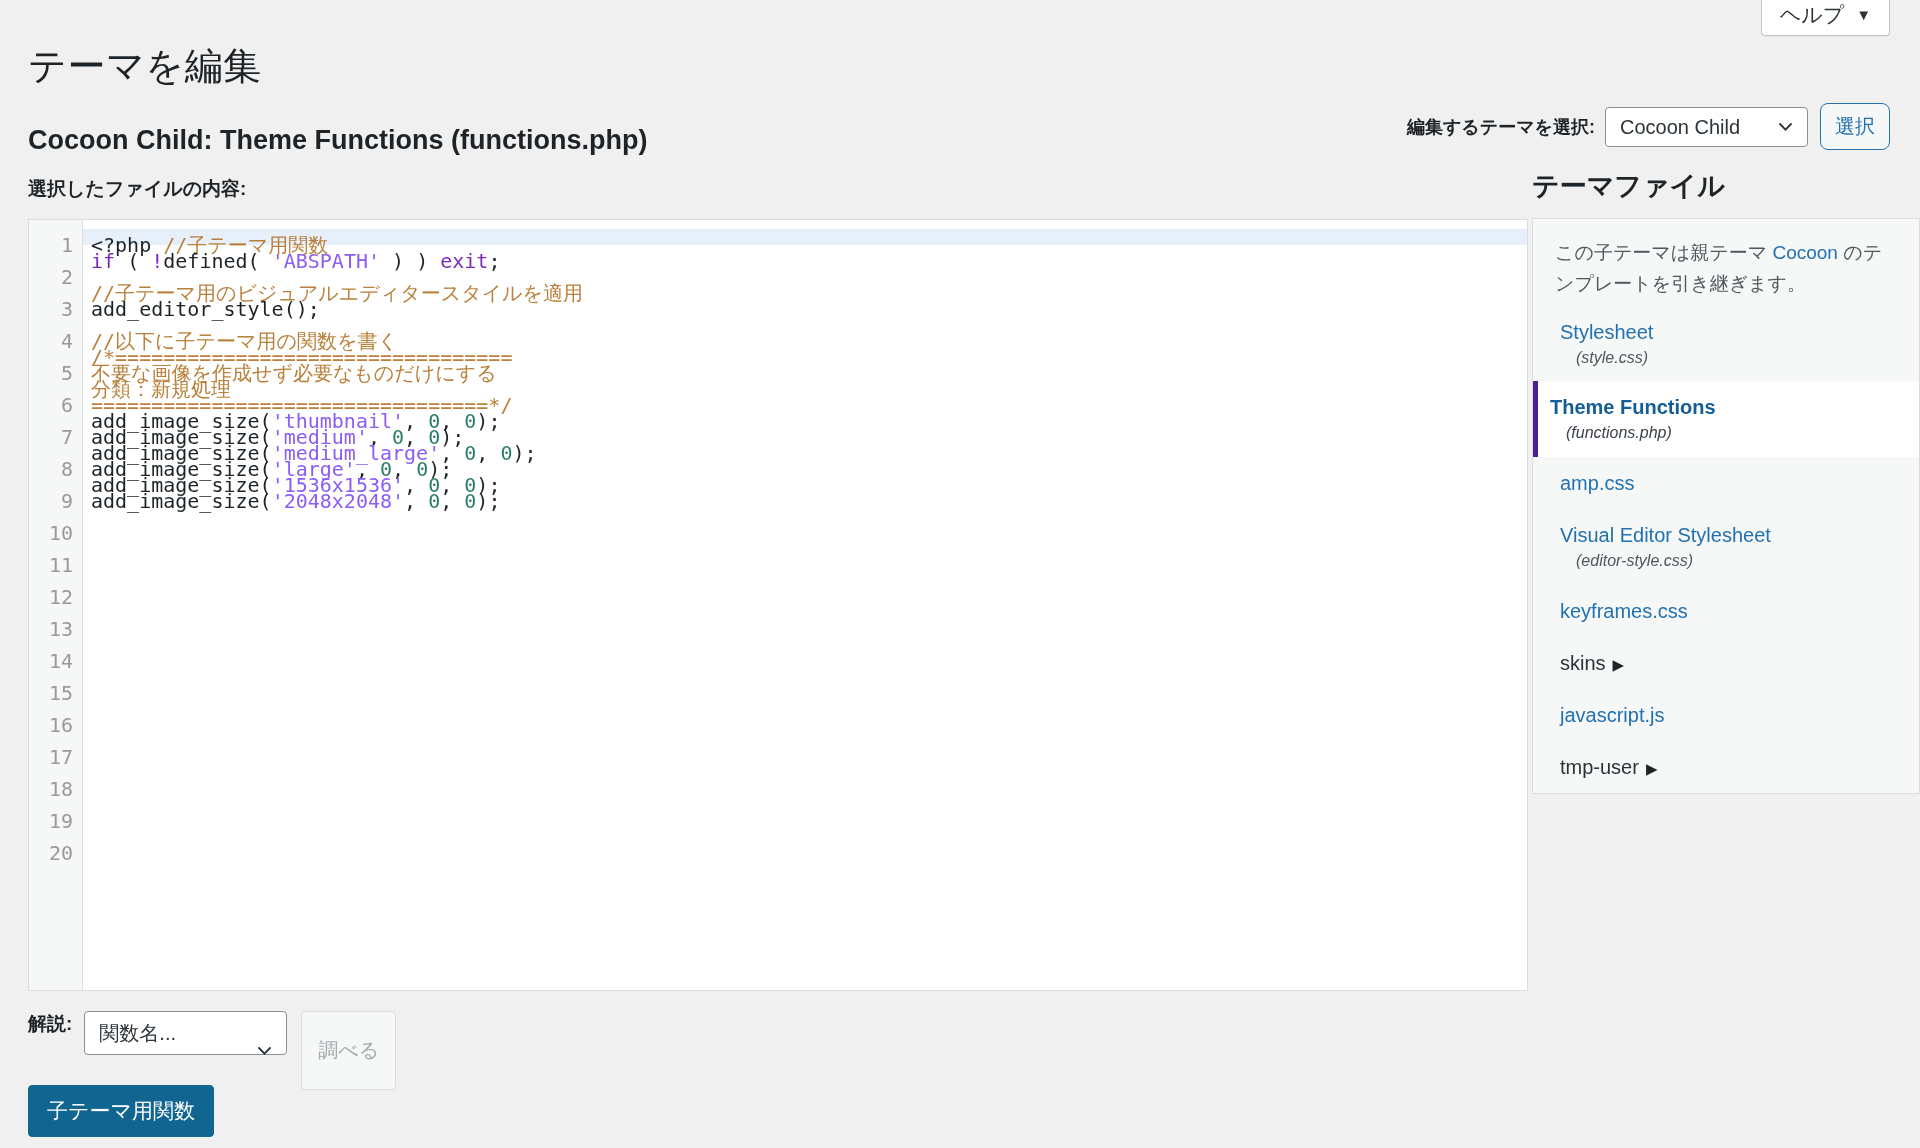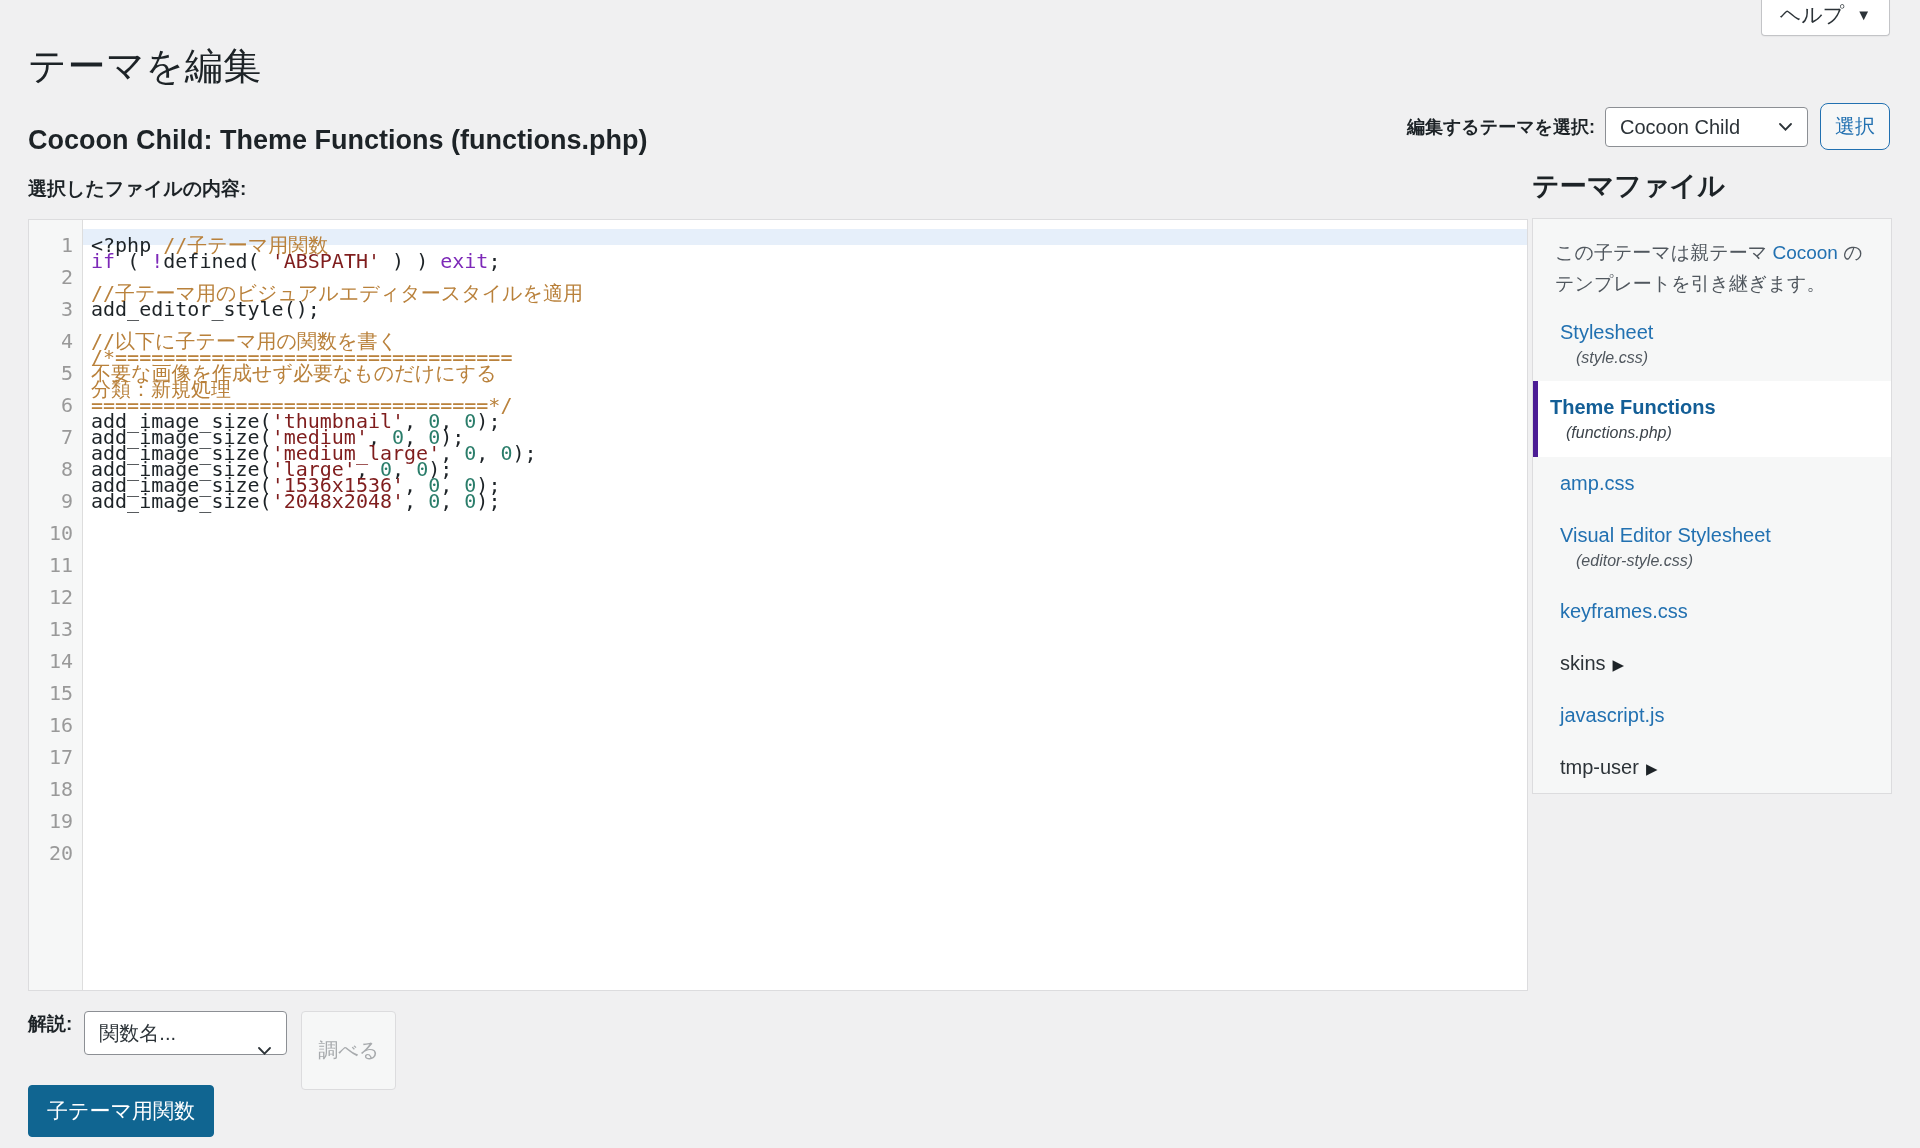--- a/index.html
+++ b/index.html
@@ -122,29 +122,29 @@
     font-family: "DejaVu Sans Mono", "Liberation Mono", monospace;
     font-size: 20px;
     color: #1d2327;
     white-space: pre;
   }
   .code .row.active { background: #e6effa; }
   
   .t-cm { color: #b9813b; }        
   .t-kw { color: #7d29b8; }        
   .t-fn { color: #1d2327; }        
-  .t-str{ color: #7f1d1d; }        
+  .t-str{ color: #8b5cf6; }        
   .t-num{ color: #2a7d6a; }        
   .t-php{ color: #1d2327; }
 
   
   .sidebar {
     position: absolute;
     left: 1532px; top: 168px;
-    width: 360px;
+    width: 388px;
   }
   .sidebar-title {
     font-size: 27px; font-weight: bold; color: #1d2327;
     margin: 0 0 14px 0;
   }
   .file-list {
     background: #f6f7f7;
     border: 1px solid #dcdcde;
     padding: 0;
   }

